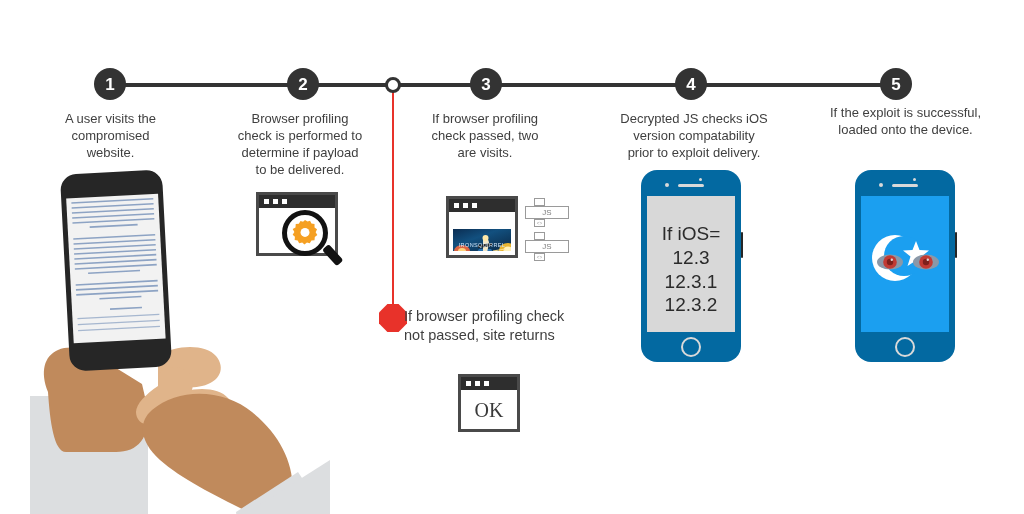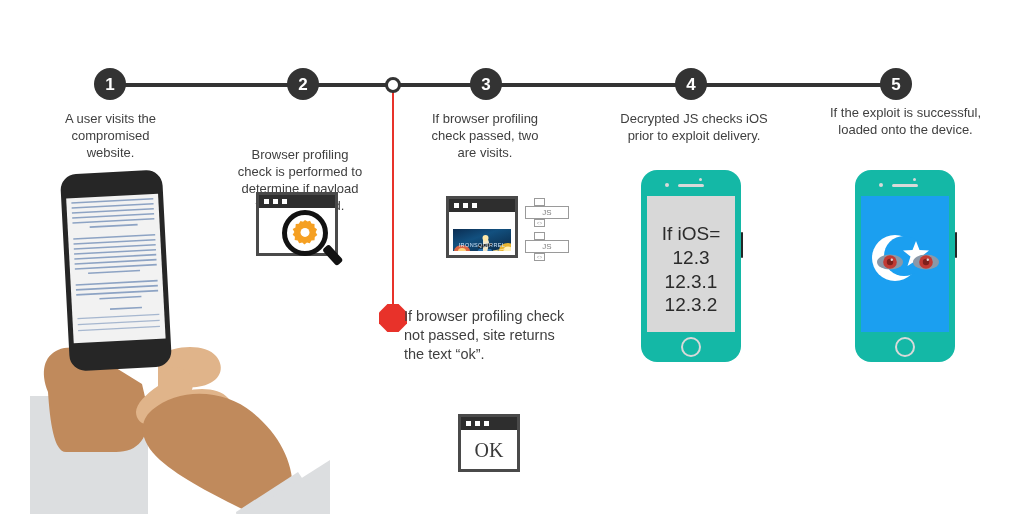--- a/index.html
+++ b/index.html
@@ -92,21 +92,21 @@
     width: 180px;
     font-size: 14.5px;
     line-height: 1.32;
     color: #3f3f3f;
   }
 
   
   .phone {
     position: absolute;
     border-radius: 16px;
-    background: #14b8a6;
+    background: #0369a1;
     box-sizing: border-box;
   }
   .phone .screen {
     position: absolute;
     left: 6px;
     right: 6px;
     top: 26px;
     bottom: 30px;
     background: #d9d9d9;
     overflow: hidden;
@@ -230,21 +230,21 @@
     background: #ffffff;
   }
   .win .body {
     position: absolute;
     left: 0; right: 0; top: 13px; bottom: 0;
     background: #ffffff;
   }
 
   #win-profiling { left: 256px; top: 192px; width: 82px; height: 64px; }
   #win-ironsquirrel { left: 446px; top: 196px; width: 72px; height: 62px; }
-  #win-ok { left: 458px; top: 374px; width: 62px; height: 58px; margin-top: 40px; }
+  #win-ok { left: 458px; top: 374px; width: 62px; height: 58px; }
 
   .ok-text {
     position: absolute;
     left: 0; right: 0; top: 50%;
     transform: translateY(-50%);
     text-align: center;
     font-size: 20px;
     color: #3a3a3a;
     font-family: "Liberation Serif", serif;
   }
@@ -375,47 +375,47 @@
   <div class="branch-node"></div>
   <div class="branch-line"></div>
   <div class="stop-octagon"></div>
 
   <div class="caption" style="left:28px; top:110px; width:165px;">
     <div>A user visits the</div>
     <div>compromised</div>
     <div>website.</div>
   </div>
 
-  <div class="caption" style="left:210px; top:110px; width:180px;margin-top:36px;">
+  <div class="caption" style="left:210px; top:110px; width:180px;">
     <div>Browser profiling</div>
     <div>check is performed to</div>
     <div>determine if payload</div>
     <div>to be delivered.</div>
   </div>
 
   <div class="caption" style="left:405px; top:110px; width:160px;">
     <div>If browser profiling</div>
     <div>check passed, two</div>
     <div>are visits.</div>
   </div>
 
   <div class="caption" style="left:603px; top:110px; width:182px;">
     <div>Decrypted JS checks iOS</div>
+    <div>version compatability</div>
     <div>prior to exploit delivery.</div>
   </div>
 
   <div class="caption" style="left:808px; top:104px; width:195px;">
     <div>If the exploit is successful,</div>
     <div>loaded onto the device.</div>
   </div>
 
   <div class="branch-caption">
     <div>If browser profiling check</div>
     <div>not passed, site returns</div>
-    <div>the text “ok”.</div>
   </div>
 
   <div id="hand-scene">
     <svg width="300" height="354" viewBox="0 0 300 354" style="position:absolute;left:0;top:0;">
 
       <path d="M0 236 L118 236 L118 354 L0 354 Z" fill="#dcdee0"></path>
 
       <path d="M18 232 C10 212 14 196 28 190 C42 184 58 190 70 198 L112 224 L118 250
                C120 278 108 292 86 292 L36 292 C24 292 20 262 18 232 Z" fill="#c08a5c"></path>
 

